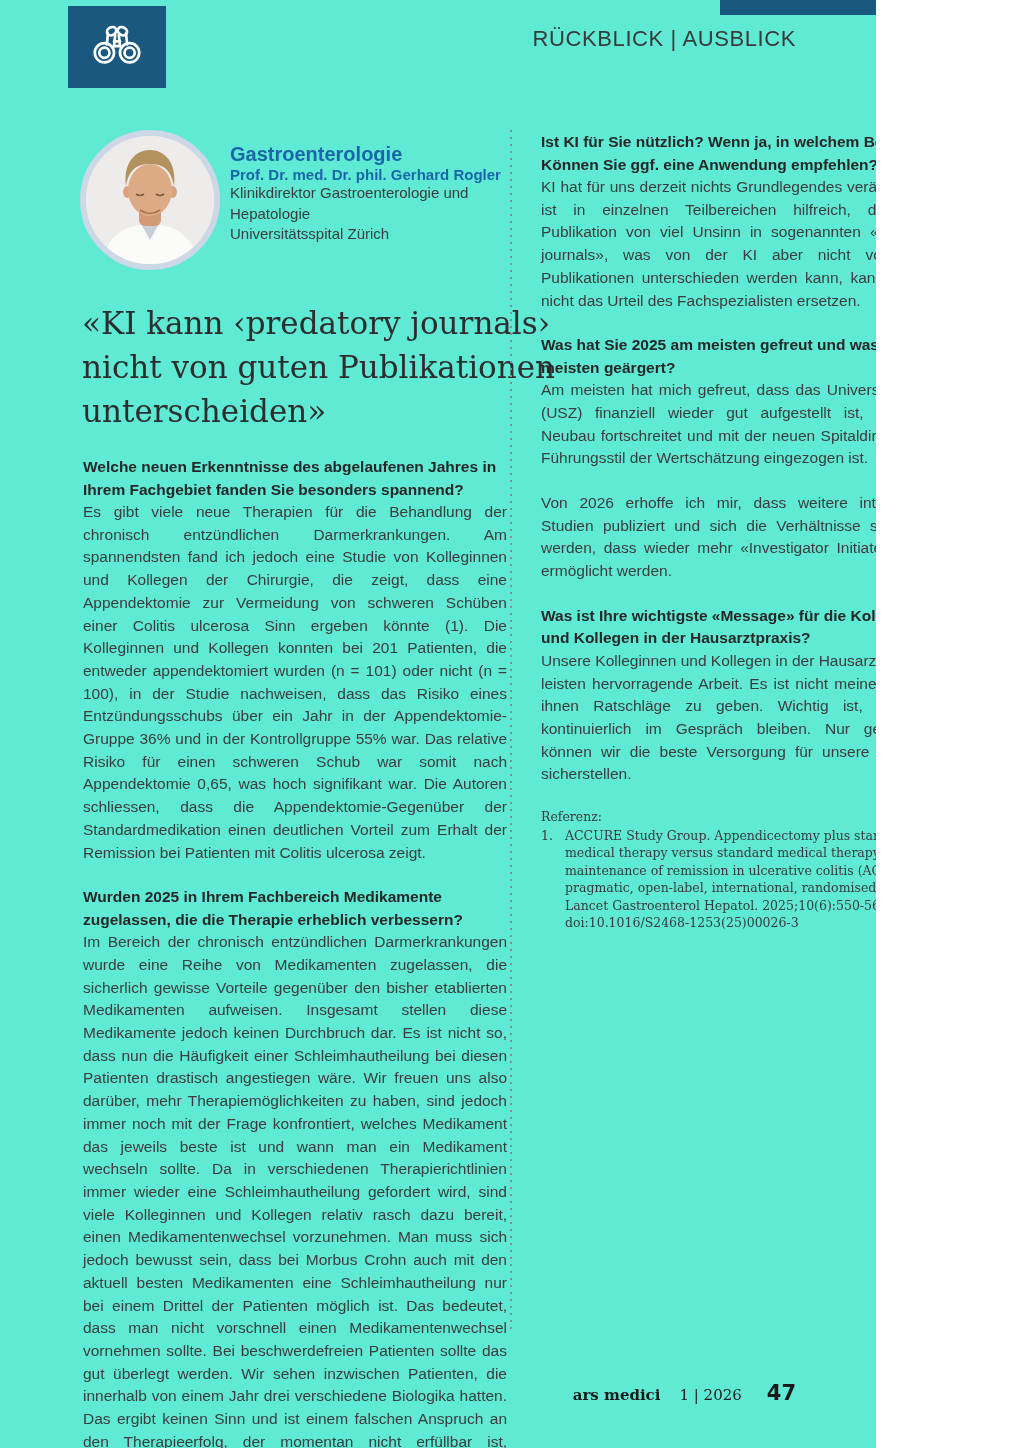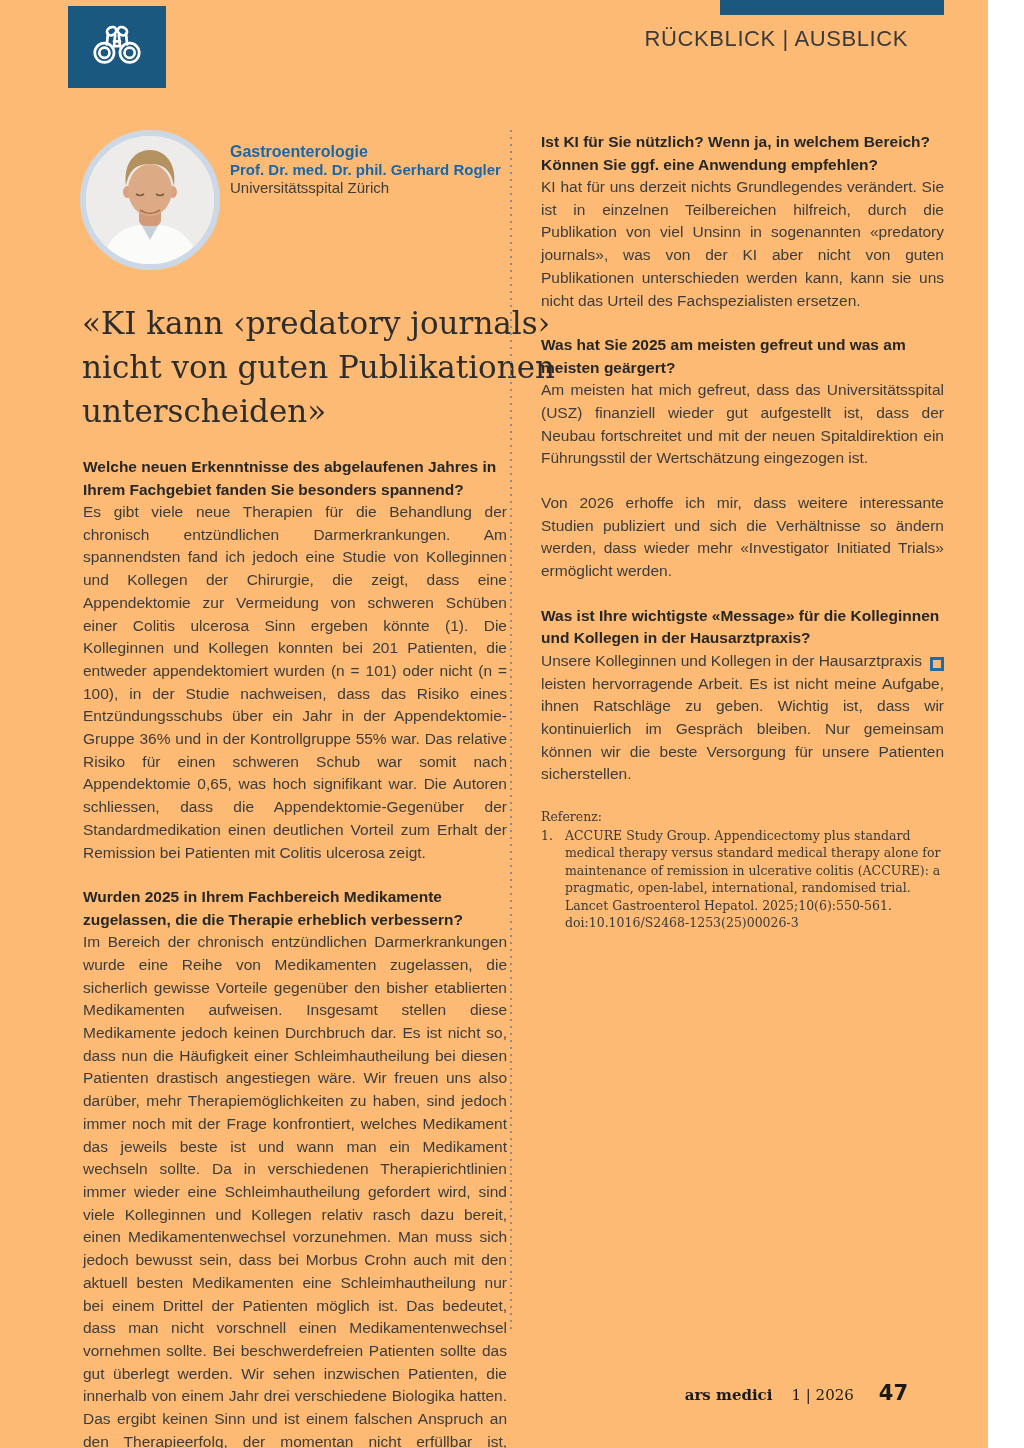--- a/index.html
+++ b/index.html
@@ -1,38 +1,38 @@
 <!DOCTYPE html>
 <html lang="de"><head>
 <meta charset="utf-8">
 <style>
   html,body { margin:0; padding:0; background:#ffffff; }
   .page {
-    position:relative; width:988px; height:1448px; background:#fdba74;
+    position:relative; width:876px; height:1448px; background:#5eead4;
     font-family:"Liberation Sans", sans-serif; color:#3c3c3c; overflow:hidden;
   }
 
   
   .logo-box {
     position:absolute; left:68px; top:6px; width:98px; height:82px;
     background:#1a5880; display:flex; align-items:center; justify-content:center;
   }
   .top-bar { position:absolute; left:720px; top:0; width:224px; height:15px; background:#1a5880; }
   .section-label {
     position:absolute; top:26px; right:80px; font-size:22px; color:#3a3a3a; letter-spacing:0.6px;
   }
 
   
   .profile-photo {
     position:absolute; left:80px; top:130px; width:128px; height:128px;
     border-radius:50%; border:6px solid #ccd8e6; overflow:hidden; background:#edecea;
   }
   .profile-photo svg { display:block; width:100%; height:100%; }
   .profile-info { position:absolute; left:230px; top:143px; width:290px; }
-  .specialty { font-size:16px; font-weight:bold; color:#1a67a8; }
+  .specialty { font-size:20px; font-weight:bold; color:#1a67a8; }
   .prof-name { font-size:15px; font-weight:bold; color:#1a67a8; }
   .role-line { font-size:15px; color:#3c3c3c; line-height:20.5px; }
   .role-line:first-of-type { margin-top:3px; }
 
   
   .article-title {
     position:absolute; left:82px; top:301px; width:460px;
     font-family:"DejaVu Serif", serif; font-size:31px; line-height:44px;
     color:#2d2d2d; font-weight:400; white-space:nowrap;
   }
@@ -110,20 +110,22 @@
       <ellipse cx="86.5" cy="56" rx="4.5" ry="6" fill="#d8a27e"></ellipse>
       <ellipse cx="64" cy="54" rx="22" ry="26" fill="#dcab86"></ellipse>
       <path d="M40,50 C37,26 50,14 64,14 C78,14 91,26 88,50 C85,34 78,28 64,28 C50,28 43,34 40,50 Z" fill="#b3925f"></path>
       <path d="M50,58 q4,3 8,0 M70,58 q4,3 8,0" stroke="#7a5a3e" stroke-width="1.6" fill="none"></path>
       <path d="M54,74 q10,7 20,0" stroke="#a9714f" stroke-width="1.6" fill="none"></path>
     </svg>
   </div>
   <div class="profile-info">
     <div class="specialty">Gastroenterologie</div>
     <div class="prof-name">Prof. Dr. med. Dr. phil. Gerhard Rogler</div>
+    <div class="role-line">Klinikdirektor Gastroenterologie und</div>
+    <div class="role-line">Hepatologie</div>
     <div class="role-line">Universitätsspital Zürich</div>
   </div>
 
   <div class="article-title">
     <div>«KI kann ‹predatory journals›</div>
     <div>nicht von guten Publikationen</div>
     <div>unterscheiden»</div>
   </div>
 
   <div class="divider"></div>

